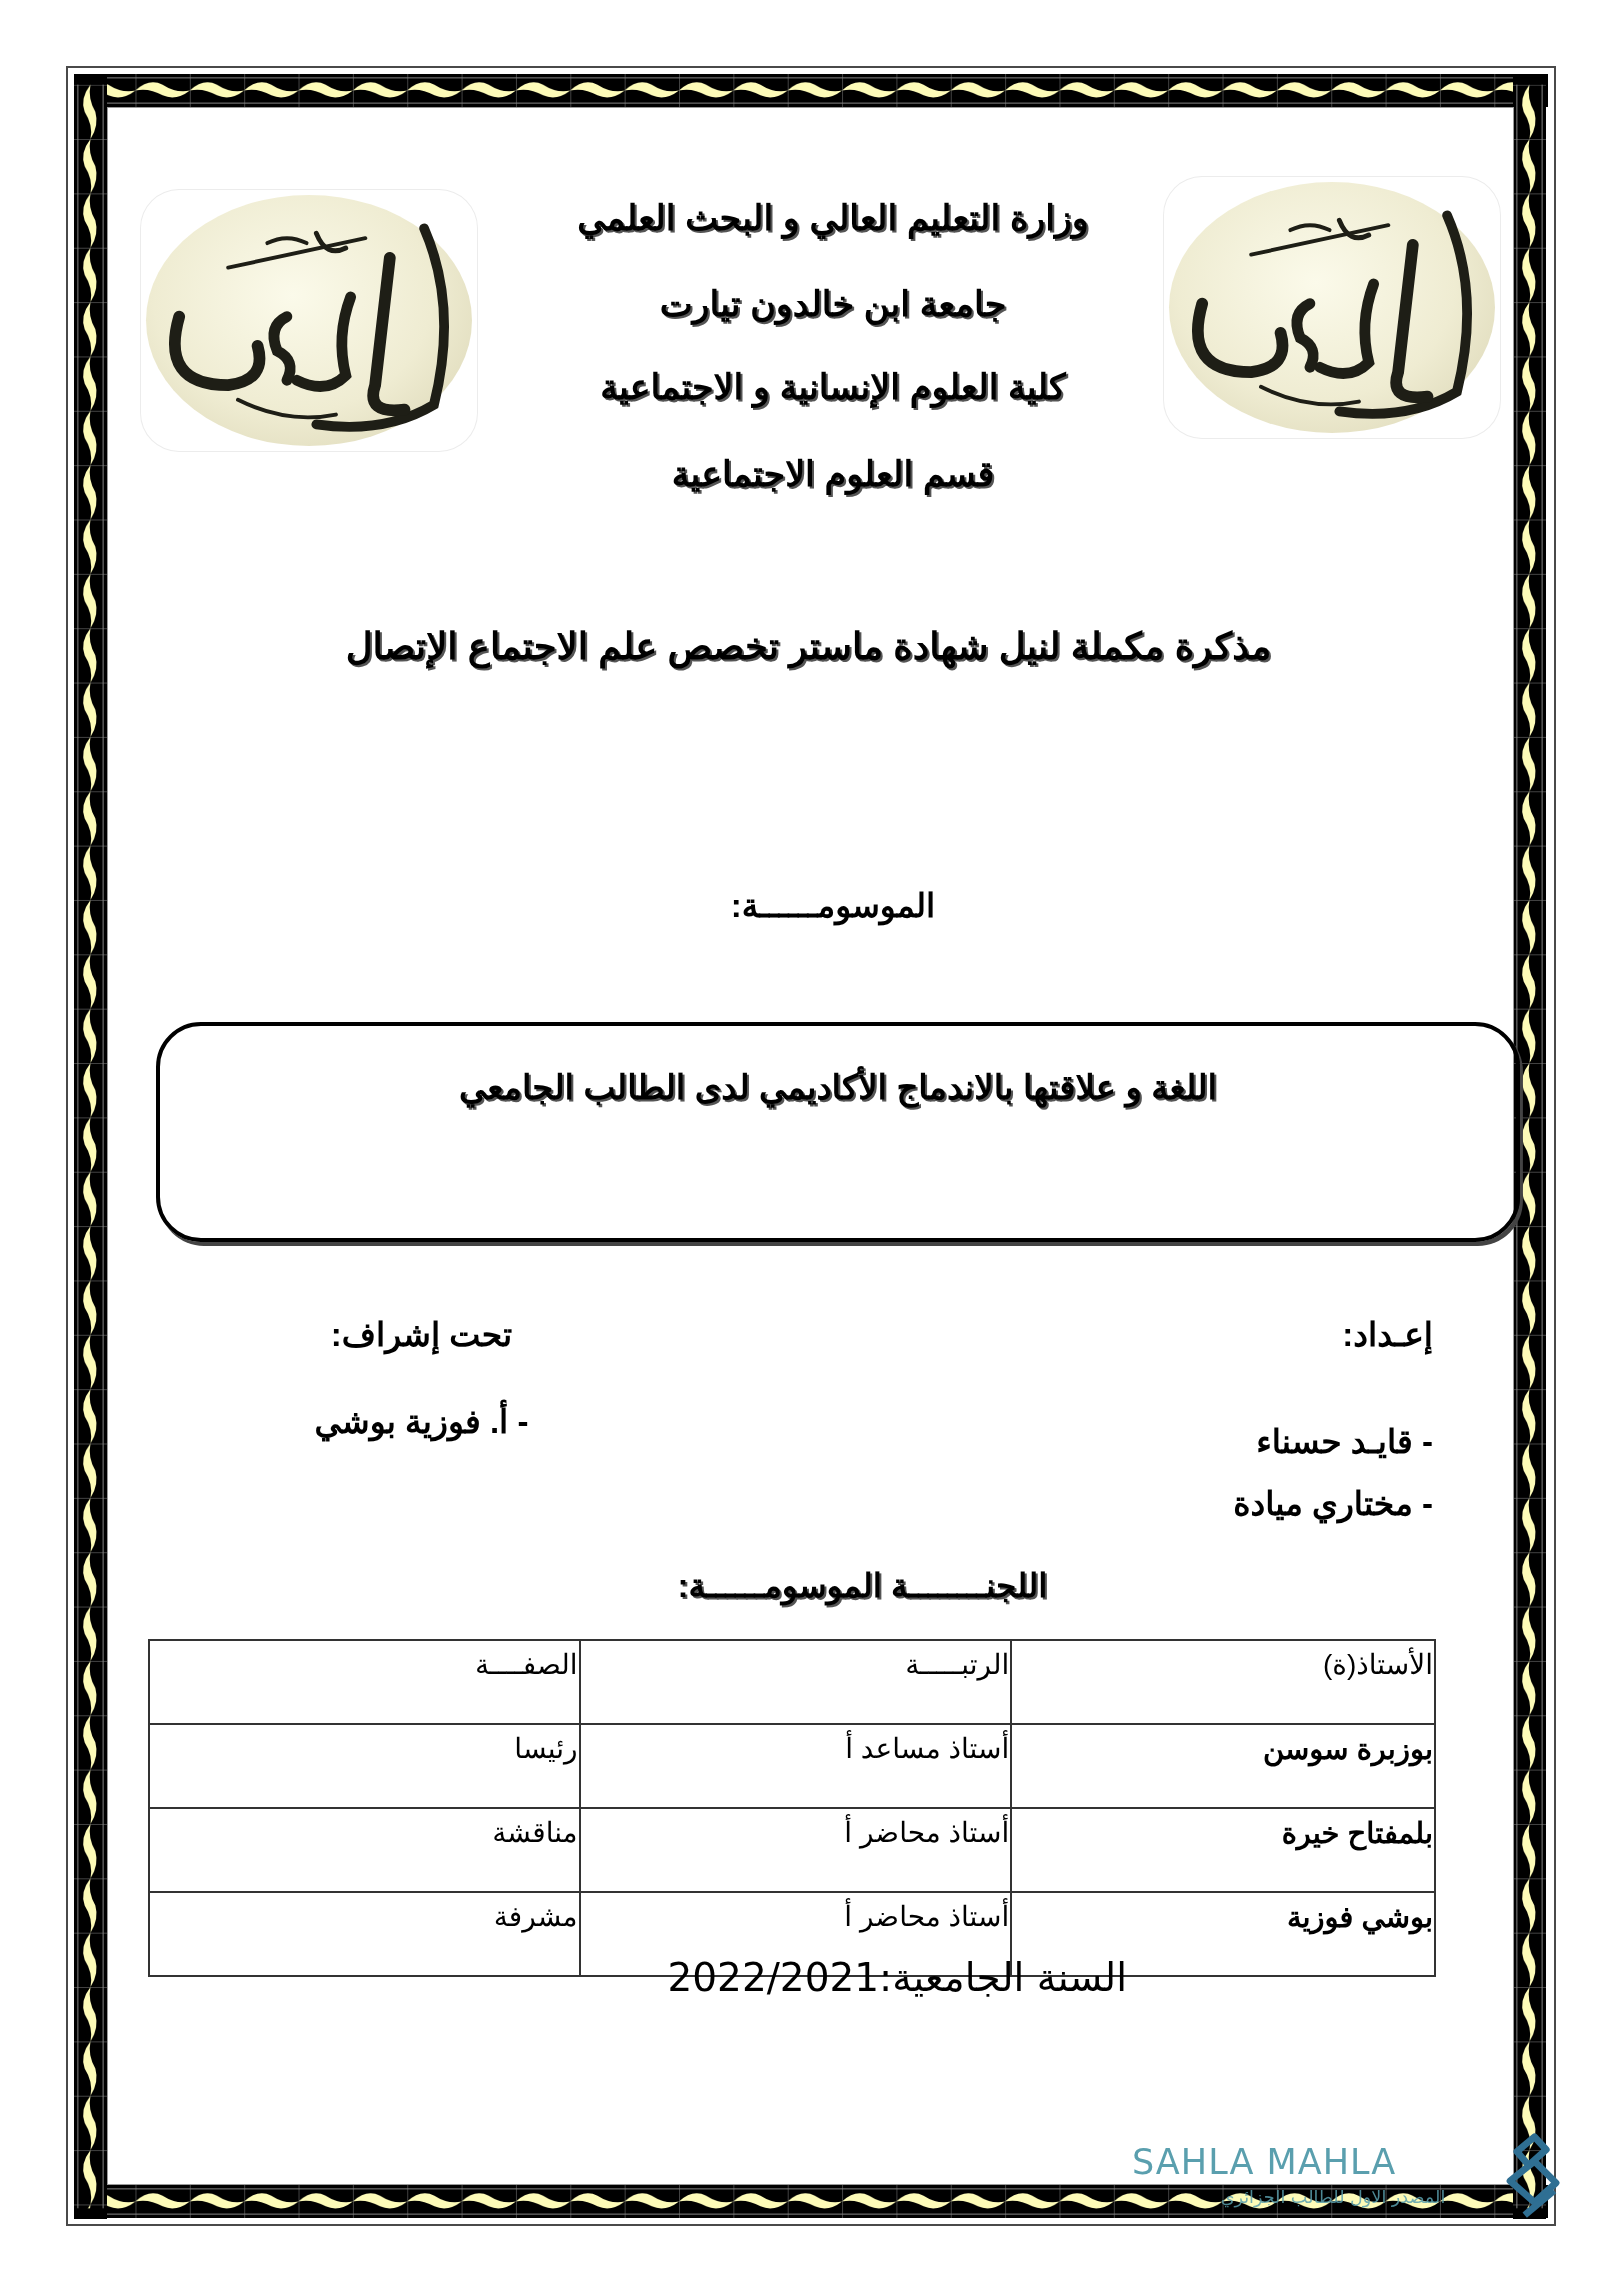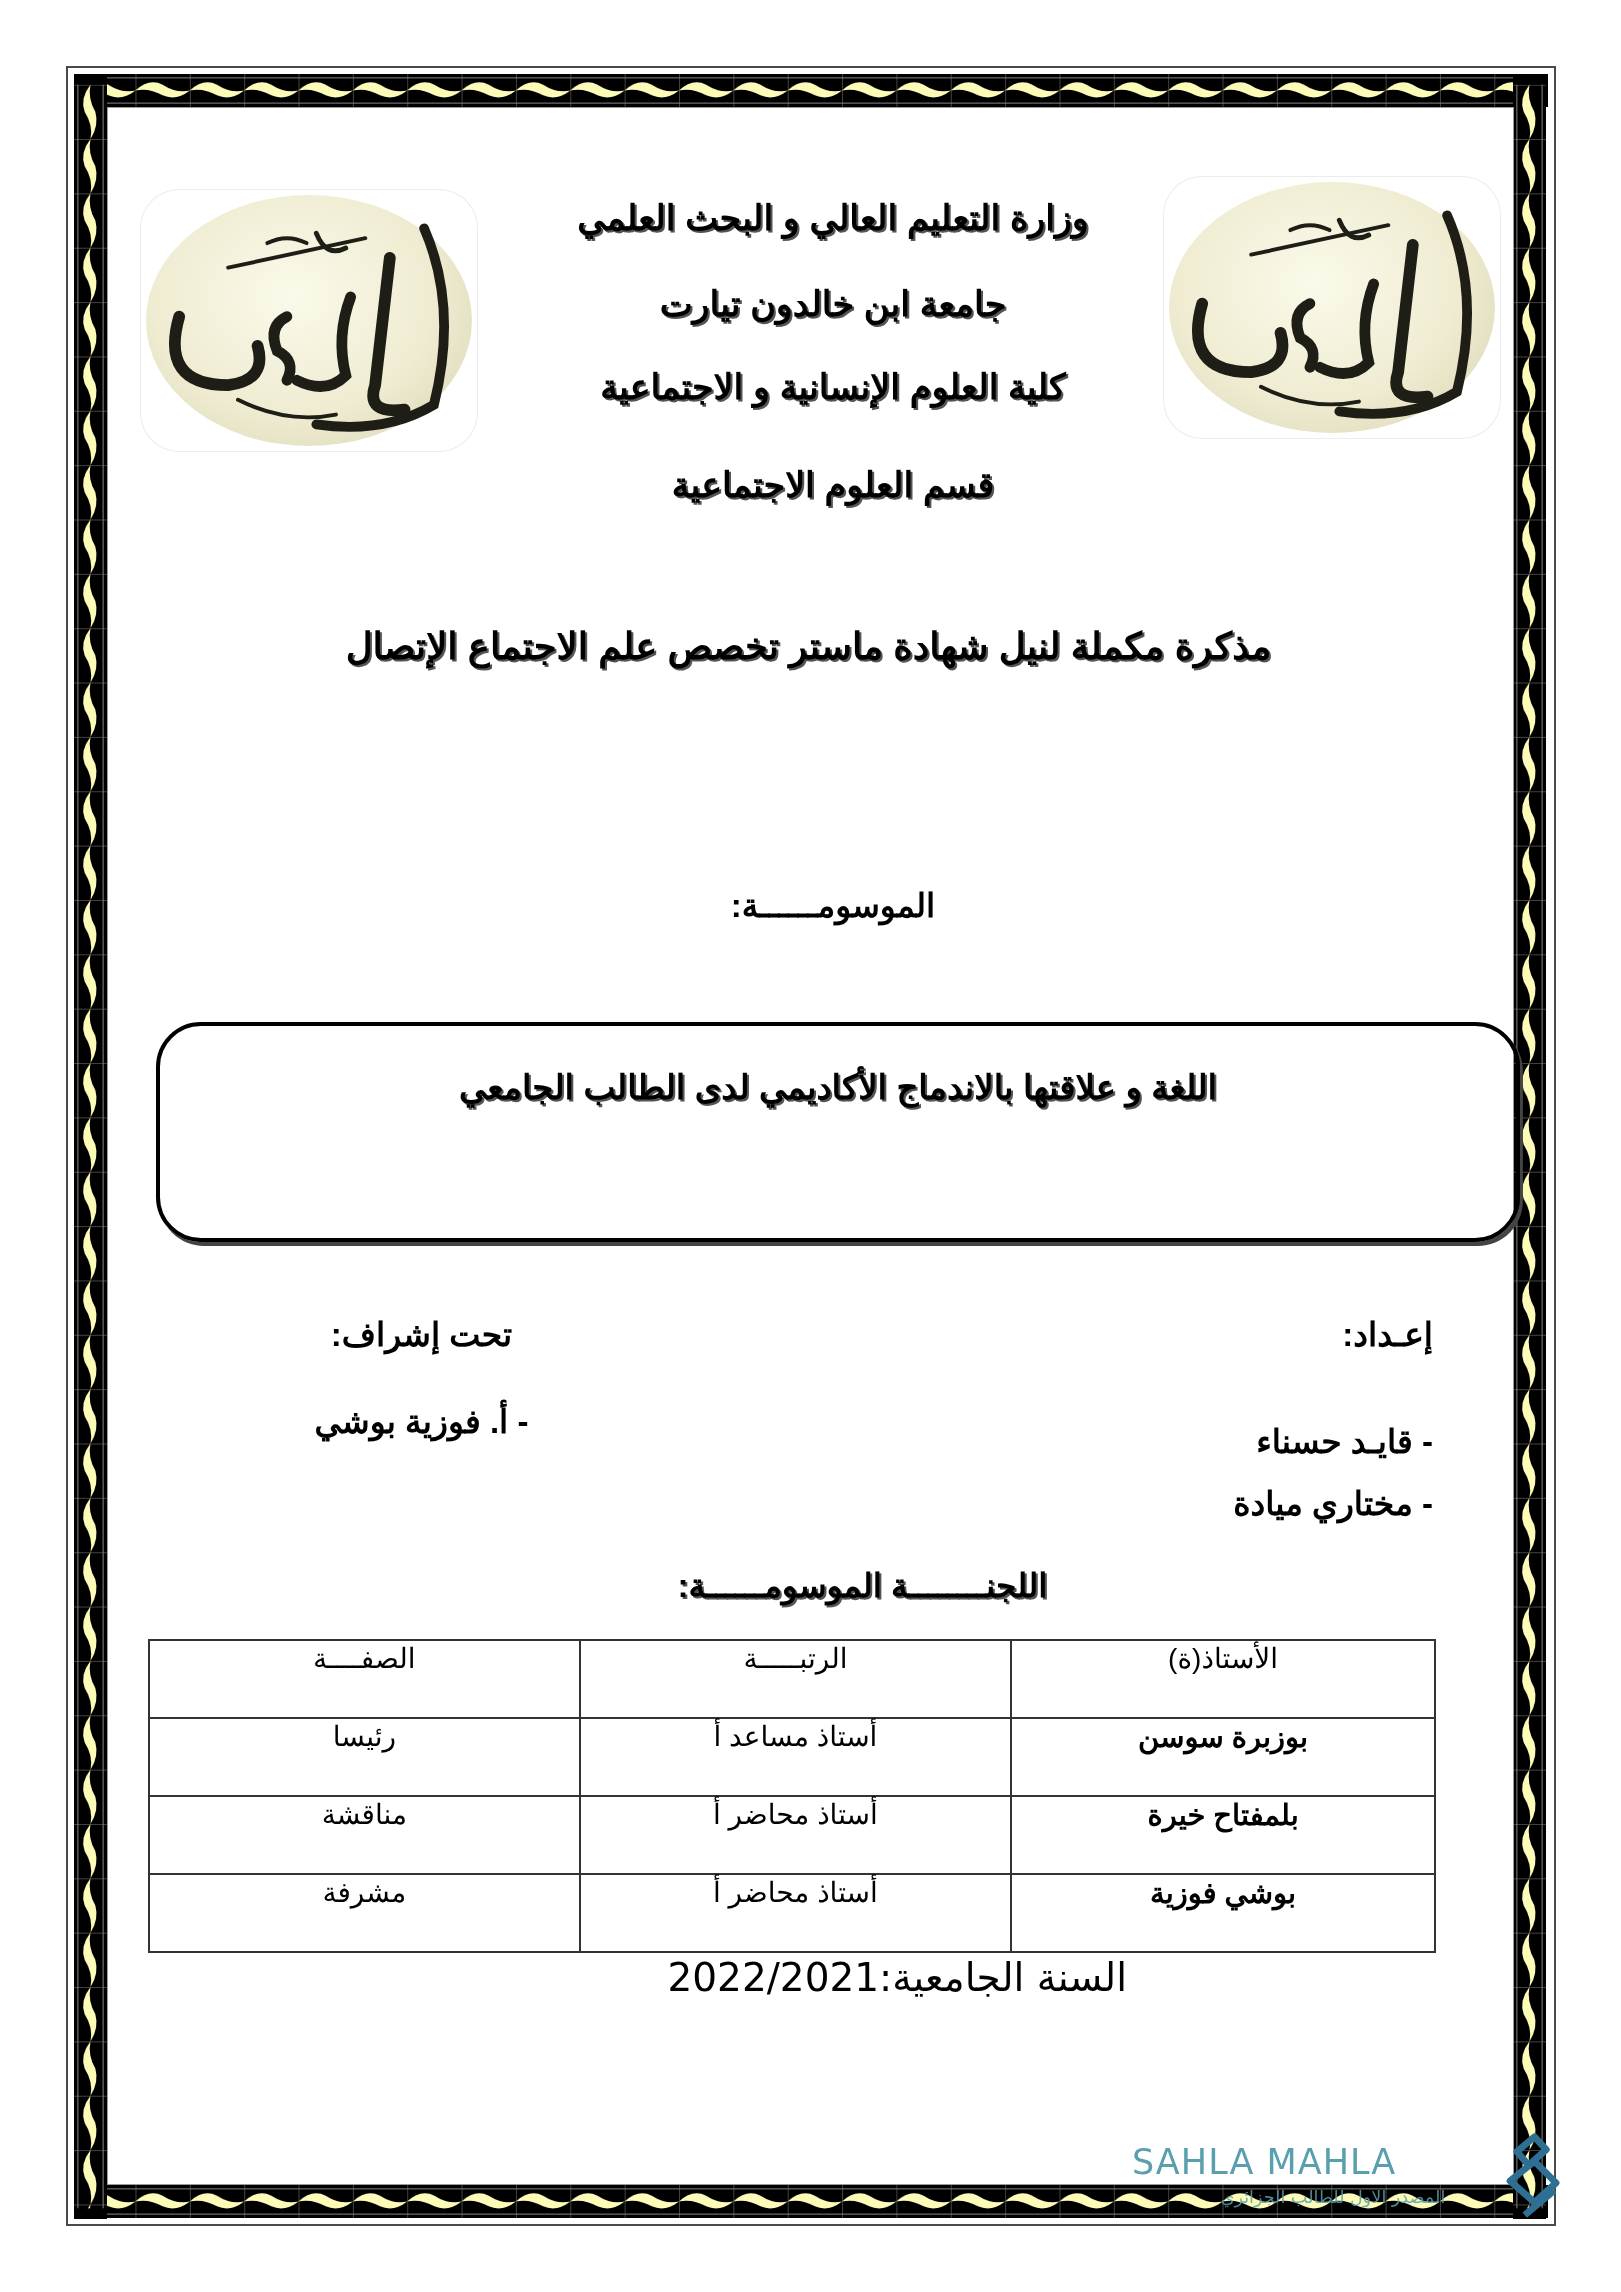--- a/index.html
+++ b/index.html
@@ -44,21 +44,21 @@
   
   .hdr {
     position: absolute; left: 490px; width: 686px; text-align: center;
     direction: rtl; font-weight: bold; font-size: 35px;
     font-family: "Liberation Sans", sans-serif;
     text-shadow: 2px 2px 0 #555;
   }
   .hdr-1 { top: 198px; }
   .hdr-2 { top: 284px; }
   .hdr-3 { top: 367px; }
-  .hdr-4 { top: 465px; }
+  .hdr-4 { top: 454px; }
 
   .subtitle {
     position: absolute; left: 245px; width: 1127px; top: 625px; text-align: center;
     direction: rtl; font-weight: bold; font-size: 37px;
     font-family: "Liberation Sans", sans-serif;
     text-shadow: 2px 2px 0 #555;
   }
   .tagged {
     position: absolute; left: 686px; width: 294px; top: 886px; text-align: center;
     direction: rtl; font-weight: bold; font-size: 33px;
@@ -102,21 +102,21 @@
   }
 
   
   table.jury {
     position: absolute; left: 148px; top: 1639px; width: 1288px;
     border-collapse: collapse; direction: rtl;
     font-family: "Liberation Sans", sans-serif;
   }
   table.jury td, table.jury th {
     border: 2px solid #333; height: 74px; vertical-align: top;
-    padding-top: 1px; text-align: center; font-size: 28px; font-weight: normal;
+    padding-top: 7px; font-size: 28px; font-weight: normal;
   }
   table.jury .c-name { width: 424px; }
   table.jury .c-rank { width: 432px; }
   table.jury .c-role { width: 431px; }
   table.jury td.name { font-weight: bold; font-size: 29px; }
 
   .year {
     position: absolute; left: 490px; width: 637px; top: 1955px; text-align: right;
     direction: rtl; font-size: 39px; font-family: "DejaVu Sans", sans-serif;
   }

